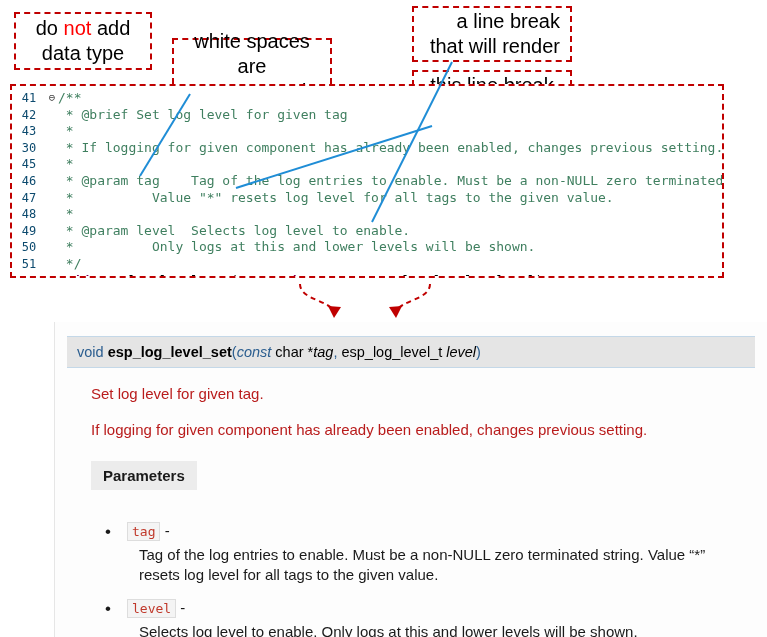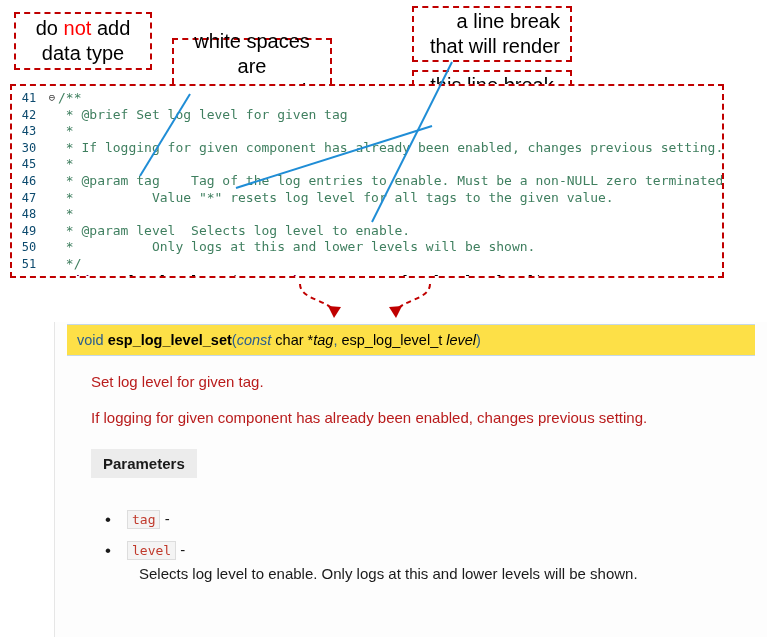--- a/index.html
+++ b/index.html
@@ -123,22 +123,22 @@
     left: 54px;
     top: 322px;
     width: 713px;
     height: 315px;
     background: #fdfdfd;
     border-left: 1px solid #e6e6e6;
     box-sizing: border-box;
     overflow: hidden;
   }
   #doc-signature {
-    margin: 2px 12px 0 12px;
-    background: #fde047;
+    margin: 14px 12px 0 12px;
+    background: #e5e5e5;
     border-top: 1px solid #c4d8e8;
     border-bottom: 1px solid #c4d8e8;
     padding: 7px 10px;
     font-family: "Liberation Sans", sans-serif;
     font-size: 14.5px;
     color: #000000;
   }
   #doc-signature .sig-kw { color: #2a5d8f; }
   #doc-signature .sig-name { font-weight: bold; color: #000000; }
   #doc-signature .sig-const { color: #2a5d8f; font-style: italic; }
@@ -248,16 +248,16 @@
     <span class="sig-kw">void</span>
     <span class="sig-name">esp_log_level_set</span><span class="sig-punct">(</span><span class="sig-const">const</span><span class="sig-type"> char *</span><span class="sig-param">tag</span><span class="sig-punct">, </span><span class="sig-type">esp_log_level_t </span><span class="sig-param">level</span><span class="sig-punct">)</span>
   </div>
 
   <div class="doc-para">Set log level for given tag.</div>
   <div class="doc-para">If logging for given component has already been enabled, changes previous setting.</div>
 
   <div id="params-header">Parameters</div>
 
   <div id="doc-params">
-      <div class="param-item"><span class="param-bullet">•</span><span class="param-code">tag</span><span> -</span></div>
+      <div class="param-item"><span class="param-bullet">•</span><span class="param-code">tag</span><span> -</span><div class="param-desc">Tag of the log entries to enable. Must be a non-NULL zero terminated string. Value “*” resets log level for all tags to the given value.</div></div>
       <div class="param-item"><span class="param-bullet">•</span><span class="param-code">level</span><span> -</span><div class="param-desc">Selects log level to enable. Only logs at this and lower levels will be shown.</div></div>
     </div>
 </div>
 
 </body></html>

